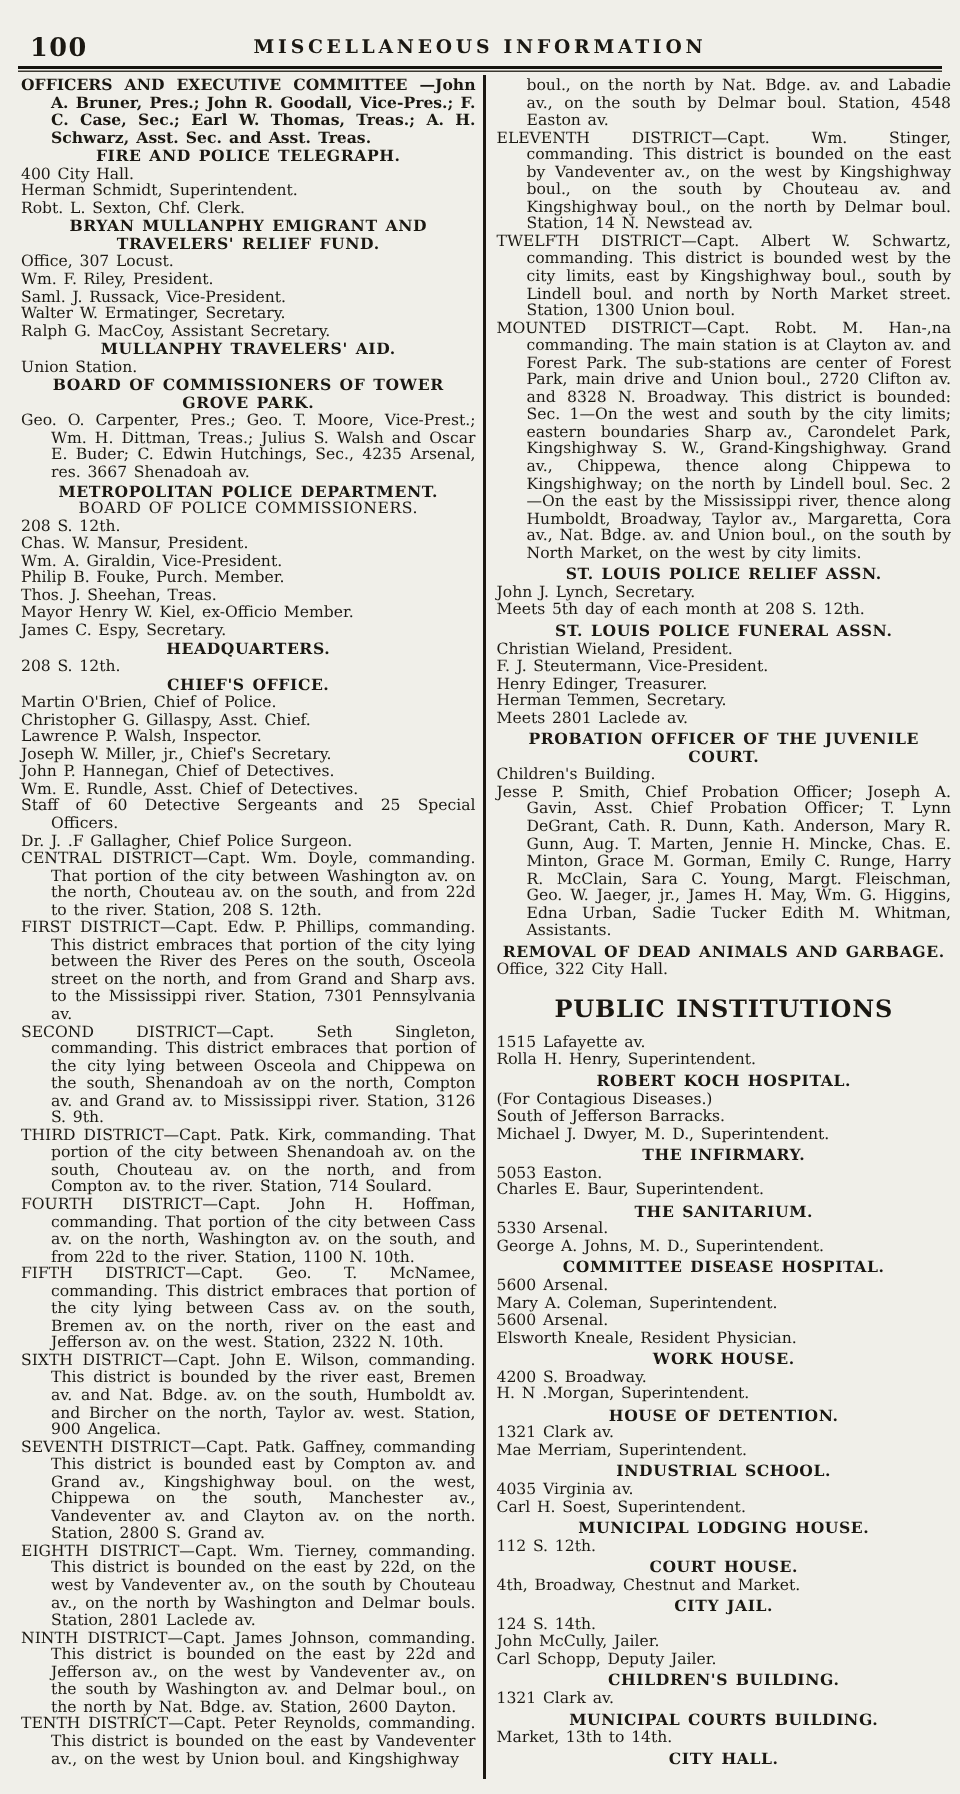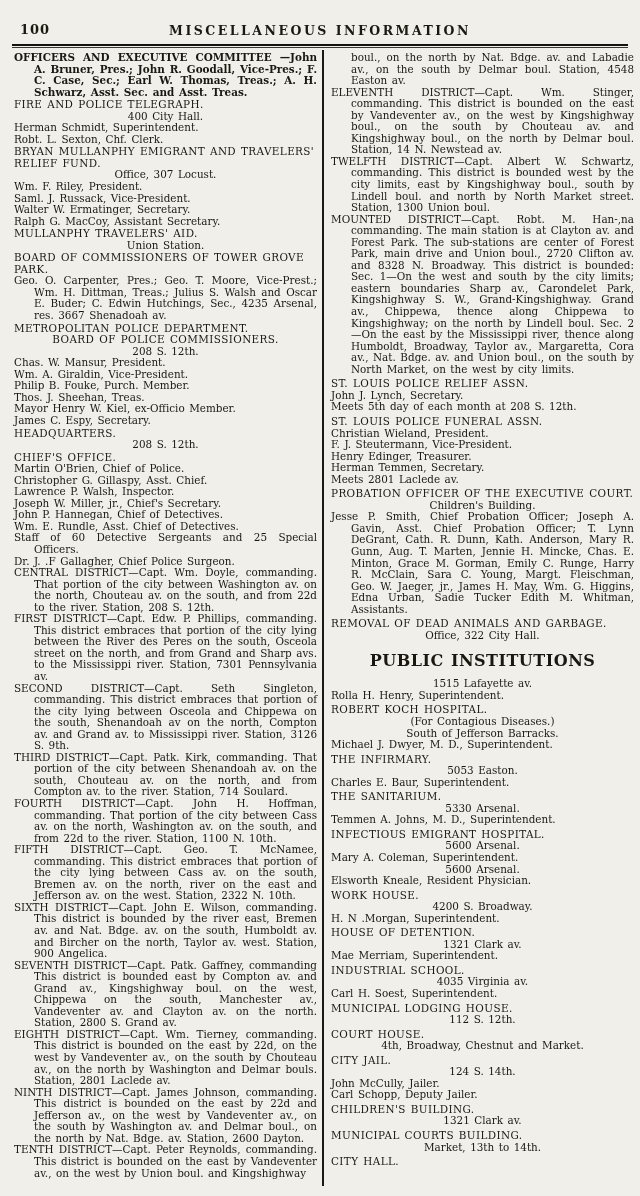--- a/index.html
+++ b/index.html
@@ -5,39 +5,39 @@
   html,body{margin:0;padding:0;}
   .page{
     position:relative;
     width:640px;height:1196px;
     background:#f0efe9;
     overflow:hidden;
     font-family:"DejaVu Serif", serif;
     color:#1b1812;
   }
   .page-header{position:absolute;top:20px;left:0;width:640px;height:24px;}
-  .page-number{position:absolute;left:20px;top:2px;font-size:13px;font-weight:bold;letter-spacing:1px;}
+  .page-number{position:absolute;left:20px;top:2px;font-size:17px;font-weight:bold;letter-spacing:1px;}
   .page-title{position:absolute;left:0;width:100%;text-align:center;top:3px;font-size:12.5px;font-weight:bold;letter-spacing:2.5px;}
   .rule-a{position:absolute;top:44px;left:12px;width:616px;height:2px;background:#15130e;}
   .rule-b{position:absolute;top:47px;left:12px;width:616px;height:1px;background:#3a372f;}
   .divider{position:absolute;left:322px;top:50px;height:1136px;width:1.5px;background:#1b1812;}
   .col{
     position:absolute;top:52px;
     font-size:10.4px;line-height:11.55px;
     word-spacing:1.2px;
   }
   .col-left{left:14px;width:303px;}
   .col-right{left:331px;width:303px;}
   .p{text-align:justify;padding-left:20px;text-indent:-20px;margin:0;}
   .pb{font-weight:bold;}
   .cont{text-indent:0;}
   .l{padding-left:20px;text-indent:-20px;margin:0;}
-  .h{font-weight:normal;text-align:left;letter-spacing:0.4px;margin:1px 0 0;}
+  .h{font-weight:bold;text-align:center;letter-spacing:0.4px;margin:1px 0 0;}
   .col-right .h{margin:3px 0 0;}
-  .c{text-align:center;margin:0;}
+  .c{margin:0;}
   .cc{text-align:center;letter-spacing:0.4px;margin:0;}
   .bigh{
     font-weight:bold;text-align:center;
     font-size:16px;line-height:22px;letter-spacing:0.5px;
     margin:9px 0 6px;
   }
 </style>
 </head>
 <body>
 
@@ -104,39 +104,39 @@
       <div class="p">MOUNTED DISTRICT—Capt. Robt. M. Han-,na commanding. The main station is at Clayton av. and Forest Park. The sub-stations are center of Forest Park, main drive and Union boul., 2720 Clifton av. and 8328 N. Broadway. This district is bounded: Sec. 1—On the west and south by the city limits; eastern boundaries Sharp av., Carondelet Park, Kingshighway S. W., Grand-Kingshighway. Grand av., Chippewa, thence along Chippewa to Kingshighway; on the north by Lindell boul. Sec. 2—On the east by the Mississippi river, thence along Humboldt, Broadway, Taylor av., Margaretta, Cora av., Nat. Bdge. av. and Union boul., on the south by North Market, on the west by city limits.</div>
       <div class="h">ST. LOUIS POLICE RELIEF ASSN.</div>
       <div class="l">John J. Lynch, Secretary.</div>
       <div class="l">Meets 5th day of each month at 208 S. 12th.</div>
       <div class="h">ST. LOUIS POLICE FUNERAL ASSN.</div>
       <div class="l">Christian Wieland, President.</div>
       <div class="l">F. J. Steutermann, Vice-President.</div>
       <div class="l">Henry Edinger, Treasurer.</div>
       <div class="l">Herman Temmen, Secretary.</div>
       <div class="l">Meets 2801 Laclede av.</div>
-      <div class="h">PROBATION OFFICER OF THE EXECUTIVE COURT.</div>
+      <div class="h">PROBATION OFFICER OF THE JUVENILE COURT.</div>
       <div class="c">Children's Building.</div>
       <div class="p">Jesse P. Smith, Chief Probation Officer; Joseph A. Gavin, Asst. Chief Probation Officer; T. Lynn DeGrant, Cath. R. Dunn, Kath. Anderson, Mary R. Gunn, Aug. T. Marten, Jennie H. Mincke, Chas. E. Minton, Grace M. Gorman, Emily C. Runge, Harry R. McClain, Sara C. Young, Margt. Fleischman, Geo. W. Jaeger, jr., James H. May, Wm. G. Higgins, Edna Urban, Sadie Tucker Edith M. Whitman, Assistants.</div>
       <div class="h">REMOVAL OF DEAD ANIMALS AND GARBAGE.</div>
       <div class="c">Office, 322 City Hall.</div>
       <div class="bigh">PUBLIC INSTITUTIONS</div>
       <div class="c">1515 Lafayette av.</div>
       <div class="l">Rolla H. Henry, Superintendent.</div>
       <div class="h">ROBERT KOCH HOSPITAL.</div>
       <div class="c">(For Contagious Diseases.)</div>
       <div class="c">South of Jefferson Barracks.</div>
       <div class="l">Michael J. Dwyer, M. D., Superintendent.</div>
       <div class="h">THE INFIRMARY.</div>
       <div class="c">5053 Easton.</div>
       <div class="l">Charles E. Baur, Superintendent.</div>
       <div class="h">THE SANITARIUM.</div>
       <div class="c">5330 Arsenal.</div>
-      <div class="l">Temmen A. Johns, M. D., Superintendent.</div>
-      <div class="h">INFECTIOUS EMIGRANT HOSPITAL.</div>
+      <div class="l">George A. Johns, M. D., Superintendent.</div>
+      <div class="h">COMMITTEE DISEASE HOSPITAL.</div>
       <div class="c">5600 Arsenal.</div>
       <div class="l">Mary A. Coleman, Superintendent.</div>
       <div class="c">5600 Arsenal.</div>
       <div class="l">Elsworth Kneale, Resident Physician.</div>
       <div class="h">WORK HOUSE.</div>
       <div class="c">4200 S. Broadway.</div>
       <div class="l">H. N .Morgan, Superintendent.</div>
       <div class="h">HOUSE OF DETENTION.</div>
       <div class="c">1321 Clark av.</div>
       <div class="l">Mae Merriam, Superintendent.</div>

